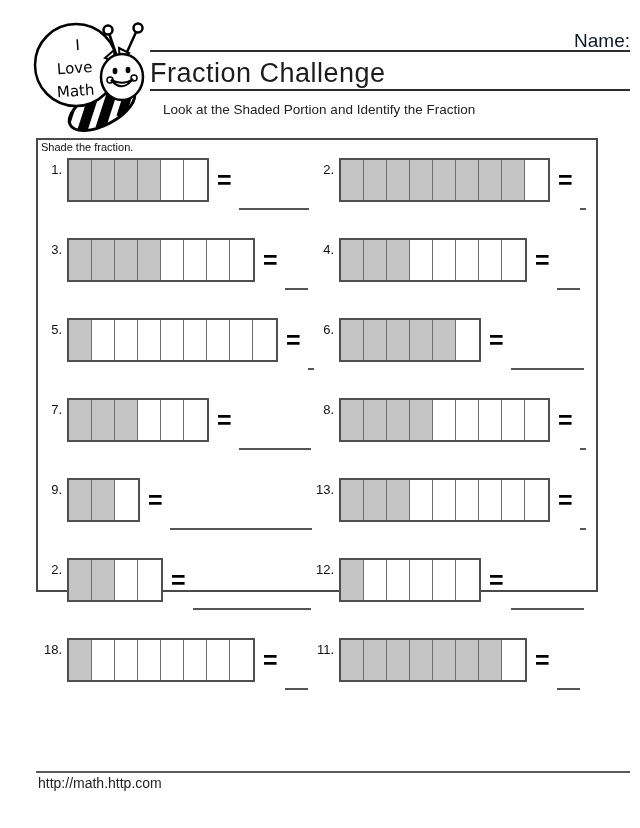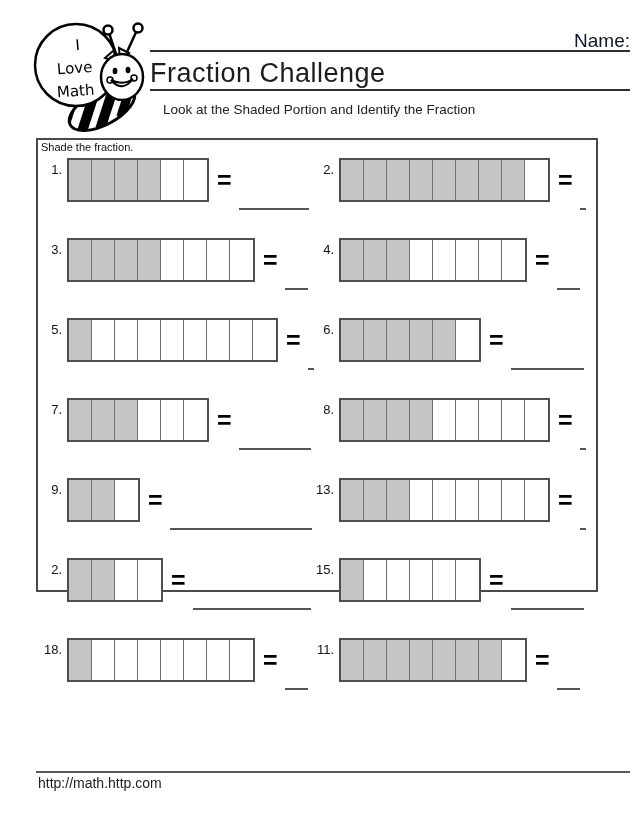--- a/index.html
+++ b/index.html
@@ -289,21 +289,21 @@
           <div class="cell shaded"></div>
           <div class="cell shaded"></div>
           <div class="cell"></div>
           <div class="cell"></div>
         </div>
     <span class="eq">=</span>
     <span class="ansline" style="width: 118px;"></span>
   </div>
 
   <div class="problem">
-    <span class="pnum">15.</span>
+    <span class="pnum">12.</span>
     <div class="bar">
           <div class="cell shaded"></div>
           <div class="cell"></div>
           <div class="cell"></div>
           <div class="cell"></div>
           <div class="cell"></div>
           <div class="cell"></div>
         </div>
     <span class="eq">=</span>
     <span class="ansline" style="width: 73px;"></span>

